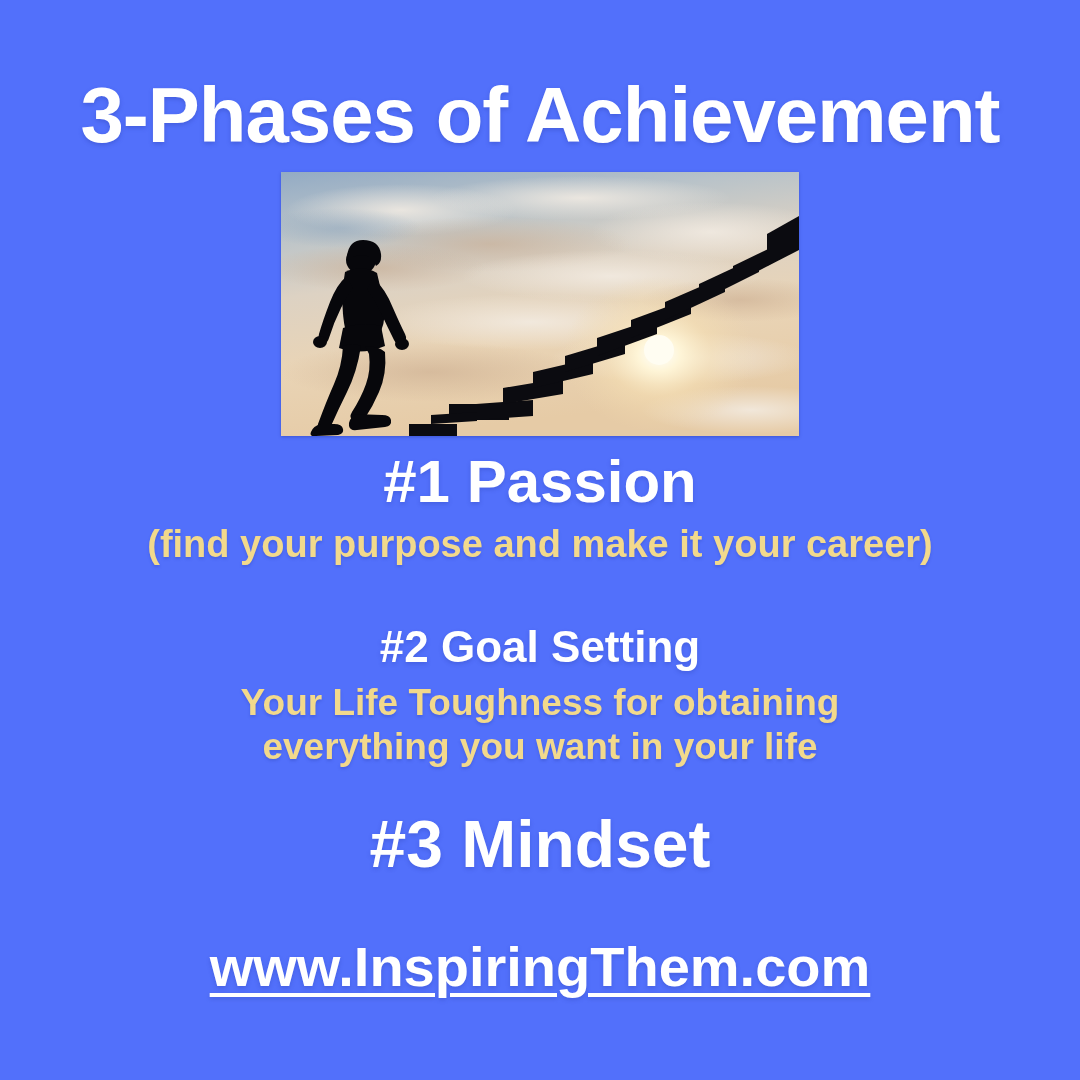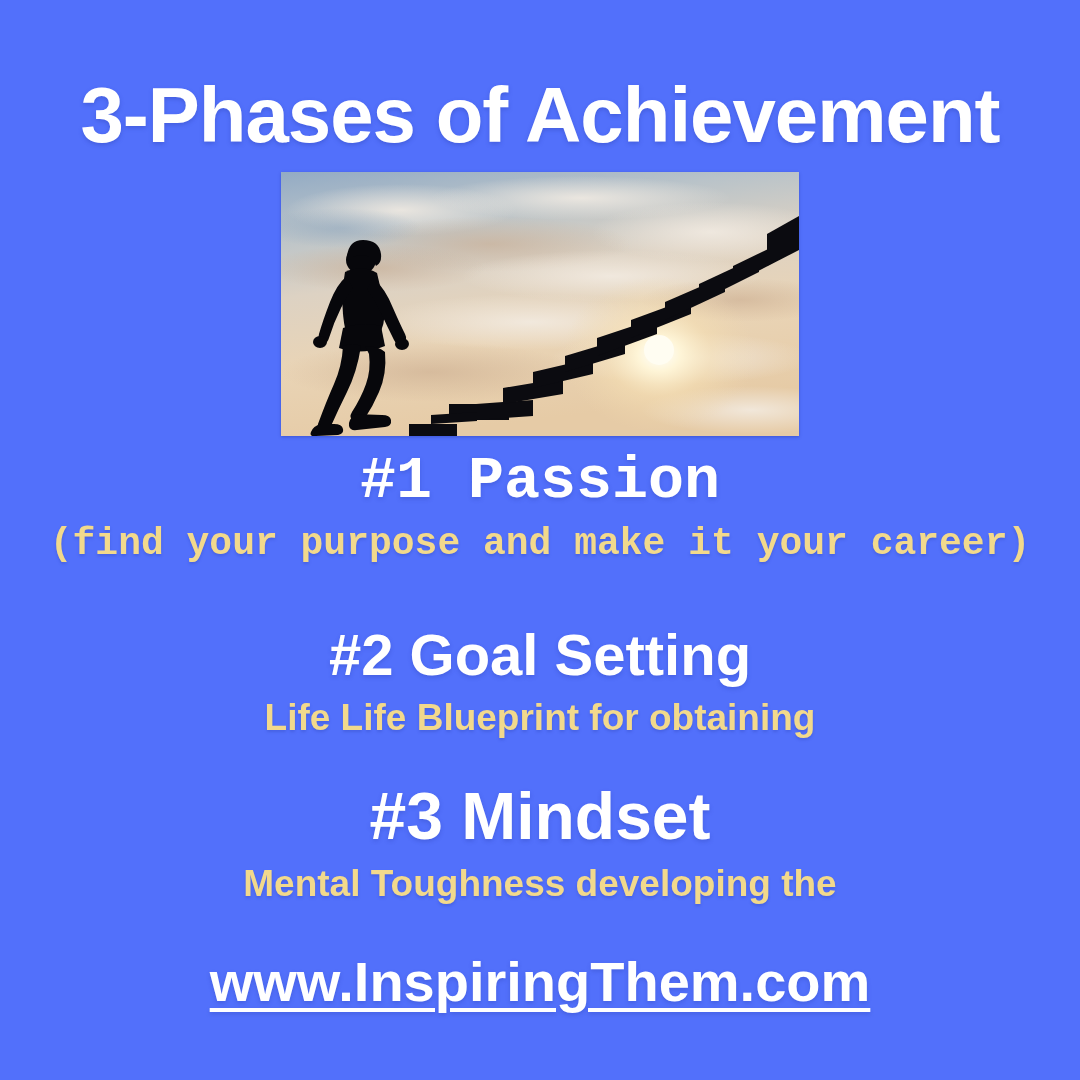--- a/index.html
+++ b/index.html
@@ -61,26 +61,26 @@
     text-shadow:0 2px 4px rgba(40,60,170,0.30);
   }
 
   .phase-sub {
     color:#f2d98c;
     font-weight:bold;
     line-height:1.18;
     text-shadow:0 2px 3px rgba(40,60,170,0.28);
   }
 
-  #sec1 { margin-top:14px;font-family:Liberation Mono, monospace; }
+  #sec1 { margin-top:14px; }
   #sec1 .phase-heading { font-size:60px; }
   #sec1 .phase-sub { font-size:38px; margin-top:8px; }
 
   #sec2 { margin-top:58px; }
-  #sec2 .phase-heading { font-size:58px; }
+  #sec2 .phase-heading { font-size:44px; }
   #sec2 .phase-sub { font-size:37px; margin-top:10px; }
 
   #sec3 { margin-top:42px; }
   #sec3 .phase-heading { font-size:66px; }
   #sec3 .phase-sub { font-size:37px; margin-top:10px; }
 
   .sub-line { display:block; }
 
   
   .footer-link {
@@ -196,26 +196,26 @@
   <div class="section" id="sec1">
     <div class="phase-heading">#1 Passion</div>
     <div class="phase-sub">
       <span class="sub-line">(find your purpose and make it your career)</span>
     </div>
   </div>
 
   <div class="section" id="sec2">
     <div class="phase-heading">#2 Goal Setting</div>
     <div class="phase-sub">
-      <span class="sub-line">Life Life Blueprint for obtaining</span>
+      <span class="sub-line">Your Life Toughness for obtaining</span>
+      <span class="sub-line">everything you want in your life</span>
     </div>
   </div>
 
   <div class="section" id="sec3">
     <div class="phase-heading">#3 Mindset</div>
     <div class="phase-sub">
-      <span class="sub-line">Mental Toughness developing the</span>
     </div>
   </div>
 
   <div class="footer-link">www.InspiringThem.com</div>
 
 </div>
 
 </body></html>

